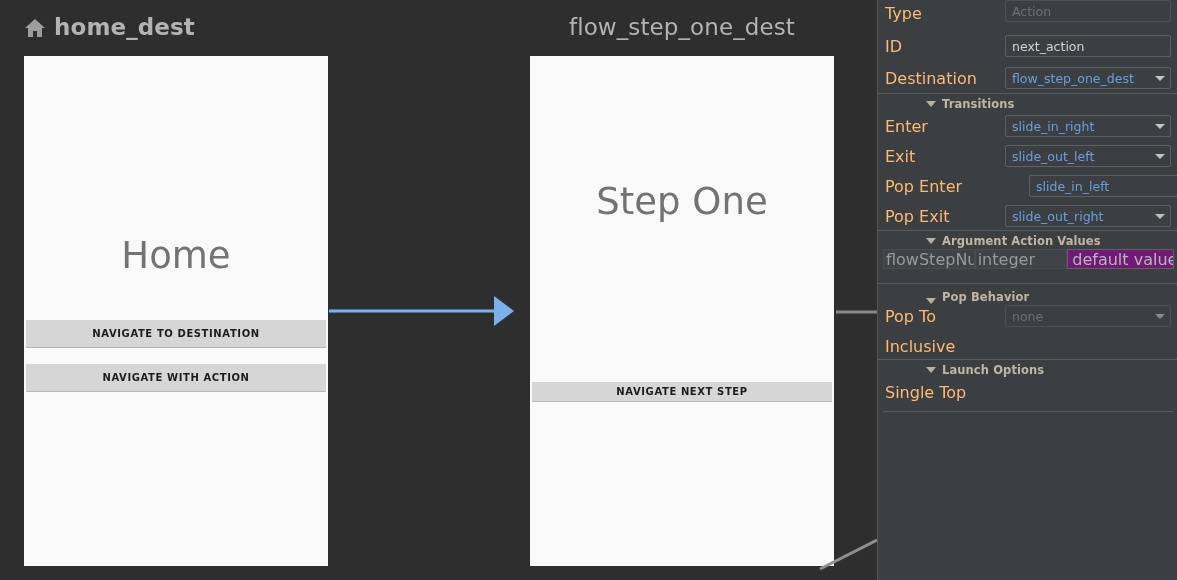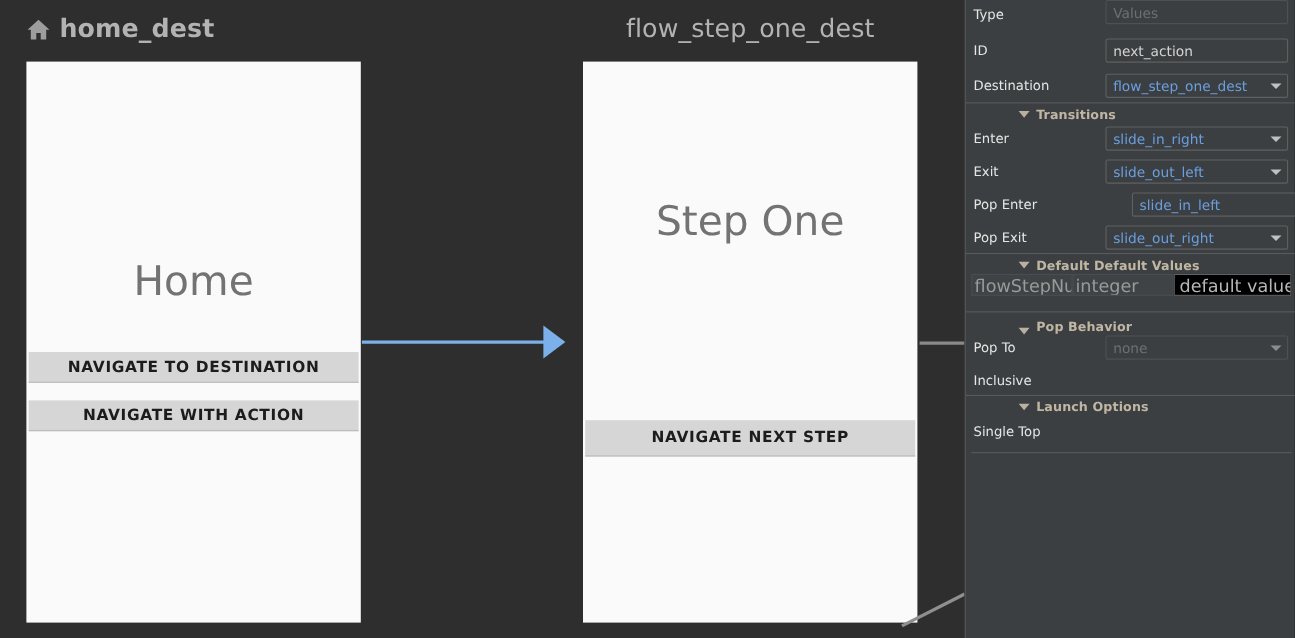--- a/index.html
+++ b/index.html
@@ -64,21 +64,21 @@
     text-align: center;
     color: #737373;
     font-weight: 400;
   }
   .mat-btn {
     position: absolute;
     box-sizing: border-box;
     background: #d6d6d6;
     border-bottom: 1px solid #b8b8b8;
     color: #1c1c1c;
-    font-size: 14px;
+    font-size: 10px;
     font-weight: bold;
     letter-spacing: 0.6px;
     display: flex;
     align-items: center;
     justify-content: center;
     text-align: center;
   }
 
   
   #arrows {
@@ -112,22 +112,22 @@
     position: absolute;
     left: 0;
     width: 300px;
     height: 30px;
     display: flex;
     align-items: center;
   }
   .prop-label {
     position: absolute;
     left: 7px;
-    color: #e5e5e5;
-    font-size: 12px;
+    color: #fdba74;
+    font-size: 16px;
     white-space: nowrap;
   }
 
   .field {
     position: absolute;
     left: 127px;
     width: 166px;
     height: 22px;
     box-sizing: border-box;
     border: 1px solid #5e6060;
@@ -198,21 +198,21 @@
     color: #9a9a9a;
     font-size: 16px;
     display: flex;
     align-items: center;
     padding-left: 2px;
     overflow: hidden;
     white-space: nowrap;
   }
   .arg-cell.c1 { width: 98px; }
   .arg-cell.c2 { width: 99px; }
-  .arg-cell.c3 { width: 114px; background: #000000; border-color: #5f6163; color: #b7b7b7; padding-left: 4px;}
+  .arg-cell.c3 { width: 114px; background: #701a75; border-color: #5f6163; color: #b7b7b7; padding-left: 4px;}
 
   .divider-line {
     position: absolute;
     left: 5px;
     width: 291px;
     height: 1px;
     background: #585b5d;
   }
 </style>
 </head>
@@ -237,21 +237,21 @@
     </div>
   </div>
 
   <div class="dest" style="left:530px; top:0px; width:304px; height:566px;">
     <div class="dest-title centered" style="top:8px;">
       <span>flow_step_one_dest</span>
     </div>
 
     <div class="phone" style="left:0px; top:56px; width:304px; height:510px;">
       <div class="phone-label" style="top:124px; font-size:37px;">Step One</div>
-      <div class="mat-btn" style="left:2px; top:326px; width:300px; height:33px;">NAVIGATE NEXT STEP</div>
+      <div class="mat-btn" style="left:2px; top:326px; width:300px; height:20px;">NAVIGATE NEXT STEP</div>
     </div>
   </div>
 
   <svg id="arrows" viewBox="0 0 877 580" xmlns="http://www.w3.org/2000/svg">
 
     <g>
       <line x1="329" y1="311" x2="497" y2="311" stroke="#7cb0ea" stroke-width="3"></line>
       <polygon points="494,296 514,311 494,326" fill="#7cb0ea"></polygon>
     </g>
 
@@ -264,21 +264,21 @@
     </g>
   </svg>
 </div>
 
 <div id="panel">
 <div id="panel-inner">
 
   <div class="prop-row" style="top:-2px;">
     <span class="prop-label">Type</span>
     <div class="field disabled" style="top:2px;">
-      <span class="ph">Values</span>
+      <span class="ph">Action</span>
     </div>
   </div>
 
   <div class="prop-row" style="top:31px;">
     <span class="prop-label">ID</span>
     <div class="field" style="top:4px;align-items:center;">
       <span>next_action</span>
     </div>
   </div>
 
@@ -322,21 +322,21 @@
   <div class="prop-row" style="top:201px;">
     <span class="prop-label">Pop Exit</span>
     <div class="field link" style="top:4px;">
       <span>slide_out_right</span>
       <span class="caret"></span>
     </div>
   </div>
 
   <div class="section" style="top:230px;">
     <span class="section-caret"></span>
-    <span class="section-title">Default Default Values</span>
+    <span class="section-title">Argument Action Values</span>
   </div>
 
   <div class="arg-table">
     <div class="arg-cell c1">flowStepNumbe</div>
     <div class="arg-cell c2">integer</div>
     <div class="arg-cell c3">default value</div>
   </div>
 
   <div class="section" style="top:283px;align-items:flex-end;">
     <span class="section-caret"></span>

